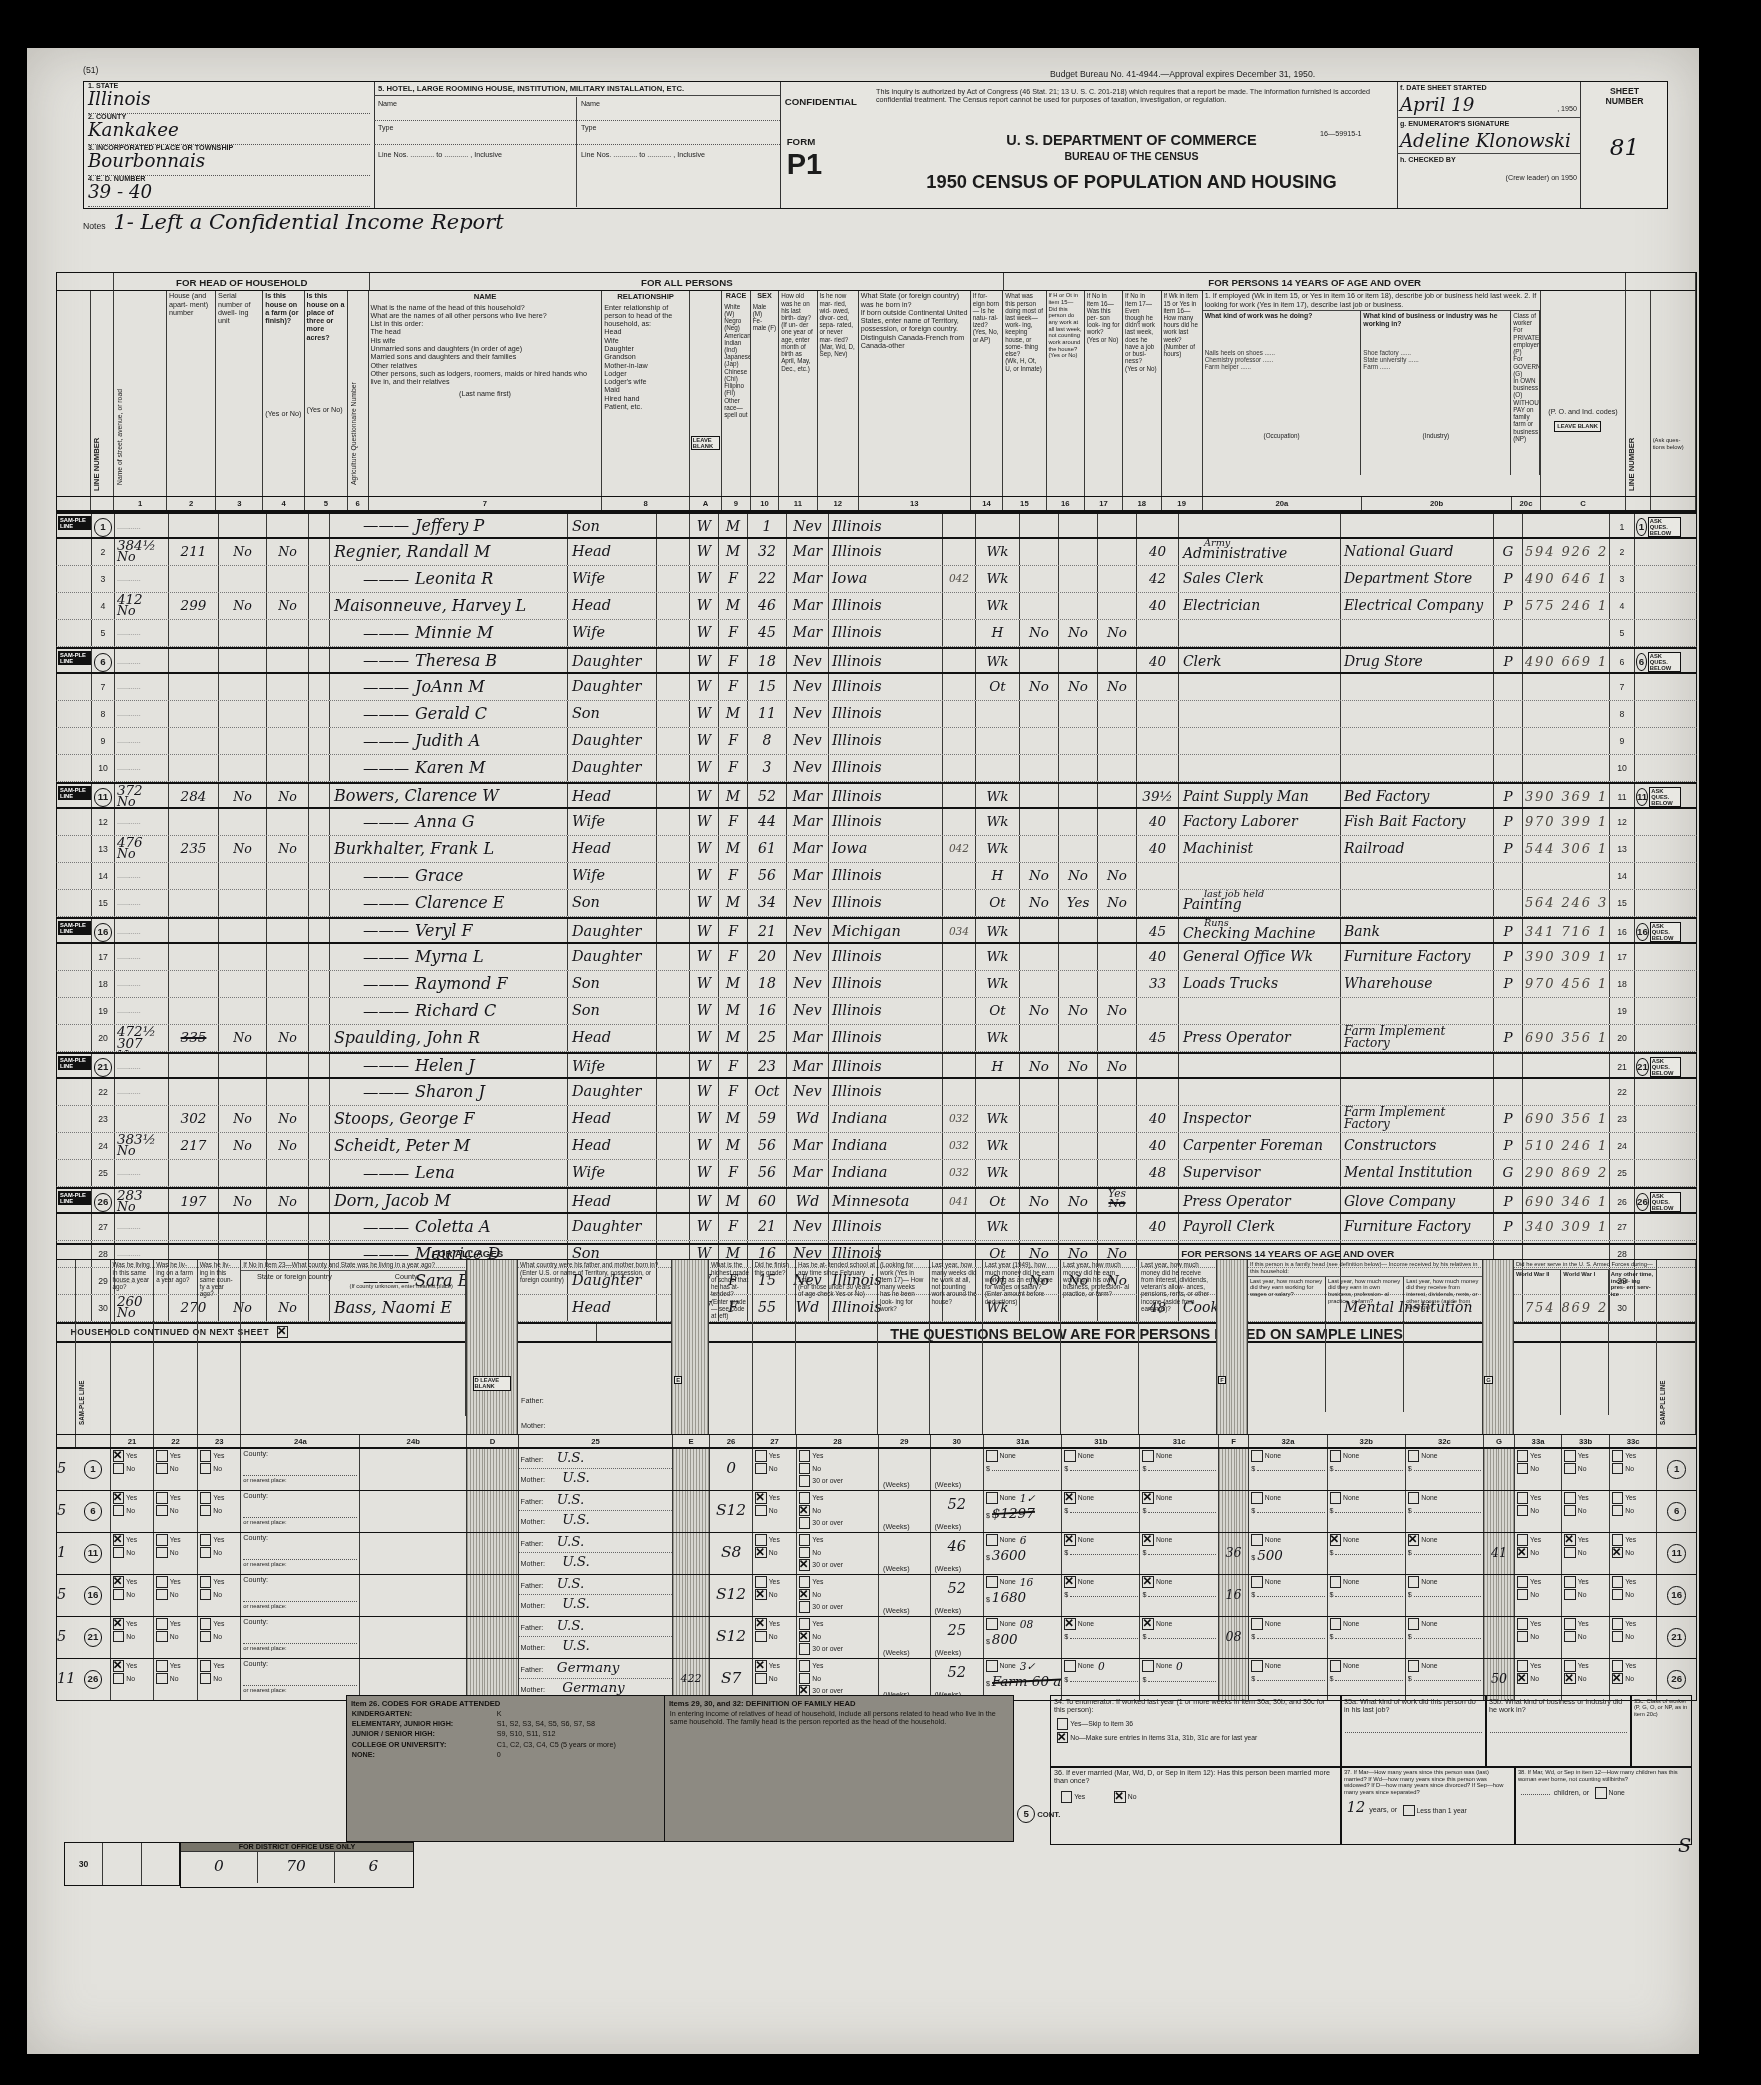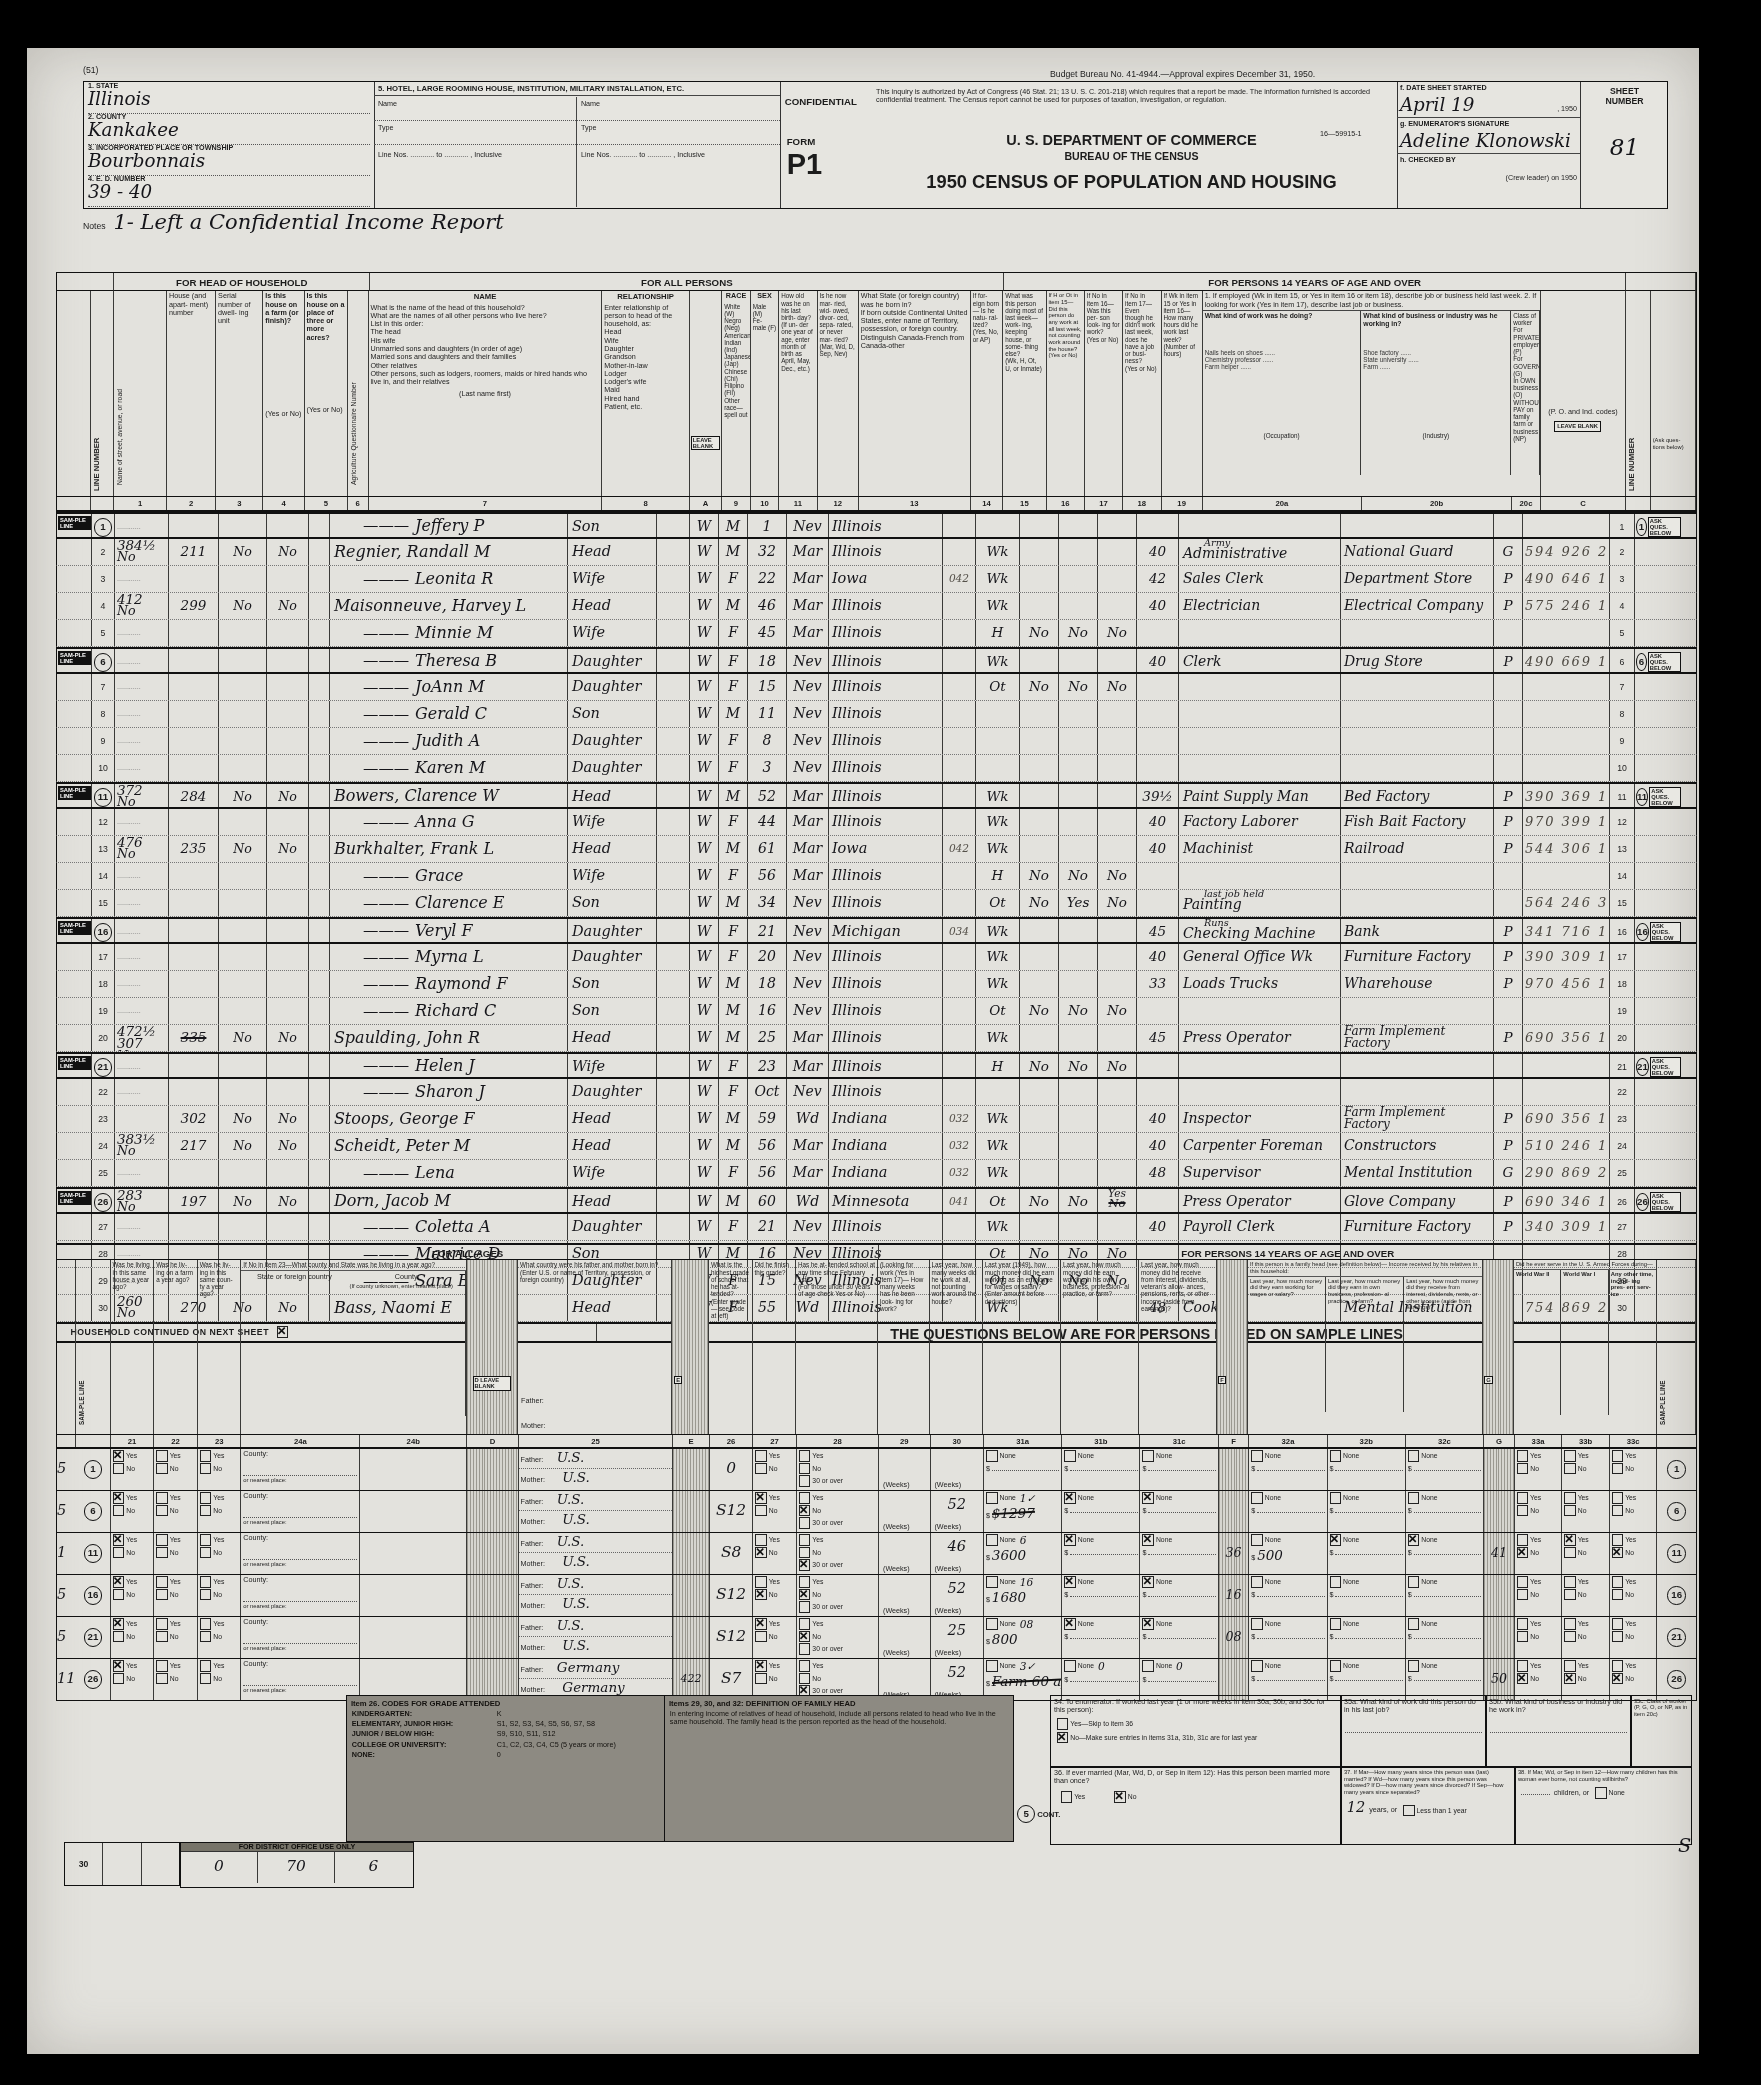--- a/index.html
+++ b/index.html
@@ -3179,21 +3179,21 @@
           <div class="t8 b" style="padding:2.9px 3.9px 1px;">Item 26.  CODES FOR GRADE ATTENDED</div>
           <div class="row" style="padding:1px 4.8px;">
             <div class="tiny b" style="width:145px;">KINDERGARTEN:</div>
             <div class="tiny" style="flex:1;">K</div>
           </div>
           <div class="row" style="padding:1px 4.8px;">
             <div class="tiny b" style="width:145px;">ELEMENTARY, JUNIOR HIGH:</div>
             <div class="tiny" style="flex:1;">S1, S2, S3, S4, S5, S6, S7, S8</div>
           </div>
           <div class="row" style="padding:1px 4.8px;">
-            <div class="tiny b" style="width:145px;">JUNIOR / BELOW HIGH:</div>
+            <div class="tiny b" style="width:145px;">JUNIOR / SENIOR HIGH:</div>
             <div class="tiny" style="flex:1;">S9, S10, S11, S12</div>
           </div>
           <div class="row" style="padding:1px 4.8px;">
             <div class="tiny b" style="width:145px;">COLLEGE OR UNIVERSITY:</div>
             <div class="tiny" style="flex:1;">C1, C2, C3, C4, C5 (5 years or more)</div>
           </div>
           <div class="row" style="padding:1px 4.8px;">
             <div class="tiny b" style="width:145px;">NONE:</div>
             <div class="tiny" style="flex:1;">0</div>
           </div>

